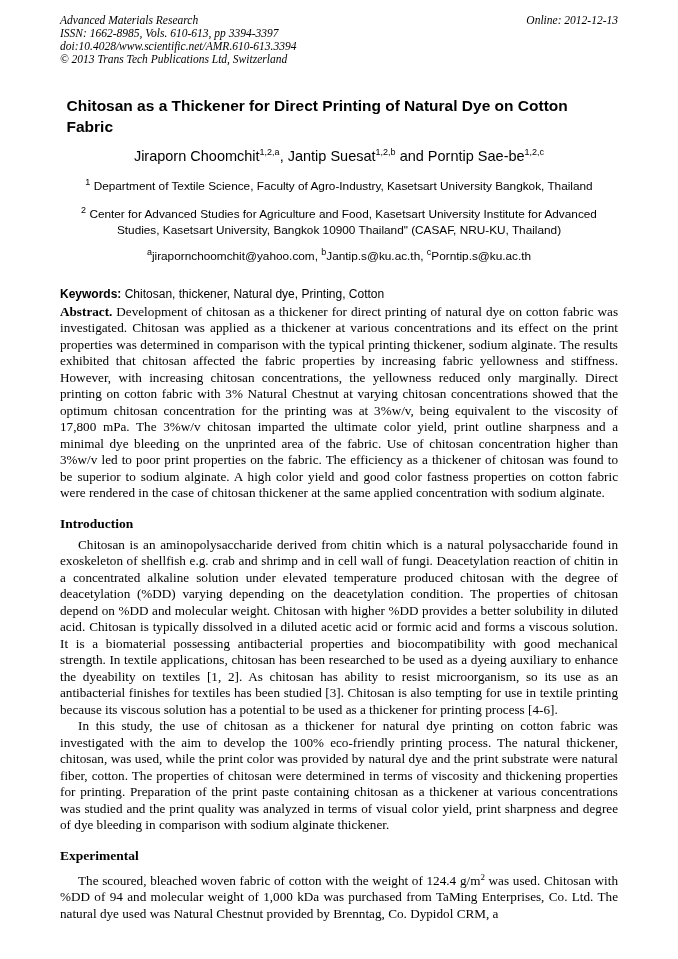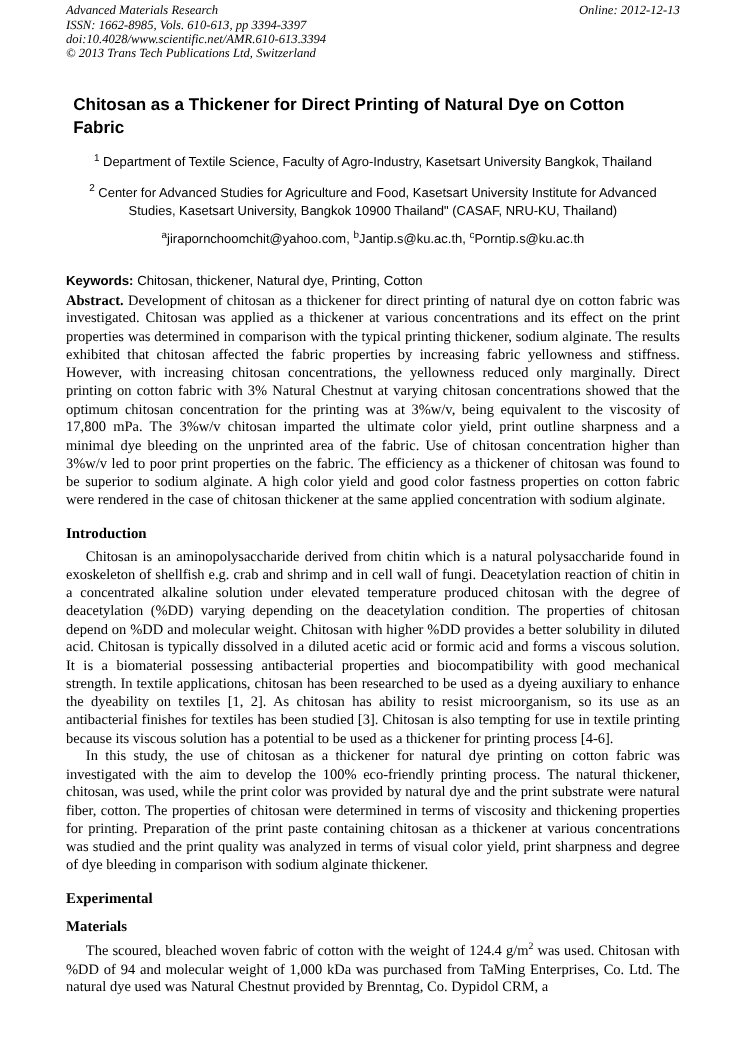--- a/index.html
+++ b/index.html
@@ -1,20 +1,20 @@
 <!DOCTYPE html>
 <html><head>
 <meta charset="utf-8">
 <style>
   html, body { margin: 0; padding: 0; background: #ffffff; }
   .page {
     width: 678px;
     height: 959px;
     box-sizing: border-box;
-    padding: 4px 60px 0 60px;
+    padding: 14px 60px 0 60px;
     background: #ffffff;
     color: #000000;
     overflow: hidden;
   }
   
   .jheader {
     display: flex;
     justify-content: space-between;
     align-items: flex-start;
     font-family: "Liberation Serif", serif;
@@ -94,32 +94,32 @@
       <div>Advanced Materials Research</div>
       <div>ISSN: 1662-8985, Vols. 610-613, pp 3394-3397</div>
       <div>doi:10.4028/www.scientific.net/AMR.610-613.3394</div>
       <div>© 2013 Trans Tech Publications Ltd, Switzerland</div>
     </div>
     <div class="jheader-right">Online: 2012-12-13</div>
   </div>
 
   <div class="title">Chitosan as a Thickener for Direct Printing of Natural Dye on Cotton Fabric</div>
 
+  <div class="authors"><span>Jiraporn Choomchit</span><sup>1,2,a</sup><span>, </span><span>Jantip Suesat</span><sup>1,2,b</sup><span> and </span><span>Porntip Sae-be</span><sup>1,2,c</sup></div>
 
   <div class="affil"><sup>1</sup> <span>Department of Textile Science, Faculty of Agro-Industry, Kasetsart University Bangkok, Thailand</span></div>
 
   <div class="affil"><sup>2</sup> <span>Center for Advanced Studies for Agriculture and Food, Kasetsart University Institute for Advanced Studies, Kasetsart University, Bangkok 10900 Thailand" (CASAF, NRU-KU, Thailand)</span></div>
 
   <div class="emails"><sup>a</sup><span>jirapornchoomchit@yahoo.com</span><span>, </span><sup>b</sup><span>Jantip.s@ku.ac.th</span><span>, </span><sup>c</sup><span>Porntip.s@ku.ac.th</span></div>
 
   <div class="keywords"><span class="b">Keywords:</span> <span>Chitosan, thickener, Natural dye, Printing, Cotton</span></div>
 
   <p class="body-text abstract-p"><span class="b">Abstract.</span> <span>Development of chitosan as a thickener for direct printing of natural dye on cotton fabric was investigated. Chitosan was applied as a thickener at various concentrations and its effect on the print properties was determined in comparison with the typical printing thickener, sodium alginate. The results exhibited that chitosan affected the fabric properties by increasing fabric yellowness and stiffness. However, with increasing chitosan concentrations, the yellowness reduced only marginally. Direct printing on cotton fabric with 3% Natural Chestnut at varying chitosan concentrations showed that the optimum chitosan concentration for the printing was at 3%w/v, being equivalent to the viscosity of 17,800 mPa. The 3%w/v chitosan imparted the ultimate color yield, print outline sharpness and a minimal dye bleeding on the unprinted area of the fabric. Use of chitosan concentration higher than 3%w/v led to poor print properties on the fabric. The efficiency as a thickener of chitosan was found to be superior to sodium alginate. A high color yield and good color fastness properties on cotton fabric were rendered in the case of chitosan thickener at the same applied concentration with sodium alginate.</span></p>
 
   <div class="section-heading">Introduction</div>
   <p class="body-text para">Chitosan is an aminopolysaccharide derived from chitin which is a natural polysaccharide found in exoskeleton of shellfish e.g. crab and shrimp and in cell wall of fungi. Deacetylation reaction of chitin in a concentrated alkaline solution under elevated temperature produced chitosan with the degree of deacetylation (%DD) varying depending on the deacetylation condition. The properties of chitosan depend on %DD and molecular weight. Chitosan with higher %DD provides a better solubility in diluted acid. Chitosan is typically dissolved in a diluted acetic acid or formic acid and forms a viscous solution. It is a biomaterial possessing antibacterial properties and biocompatibility with good mechanical strength. In textile applications, chitosan has been researched to be used as a dyeing auxiliary to enhance the dyeability on textiles [1, 2]. As chitosan has ability to resist microorganism, so its use as an antibacterial finishes for textiles has been studied [3]. Chitosan is also tempting for use in textile printing because its viscous solution has a potential to be used as a thickener for printing process [4-6].</p>
   <p class="body-text para">In this study, the use of chitosan as a thickener for natural dye printing on cotton fabric was investigated with the aim to develop the 100% eco-friendly printing process. The natural thickener, chitosan, was used, while the print color was provided by natural dye and the print substrate were natural fiber, cotton. The properties of chitosan were determined in terms of viscosity and thickening properties for printing. Preparation of the print paste containing chitosan as a thickener at various concentrations was studied and the print quality was analyzed in terms of visual color yield, print sharpness and degree of dye bleeding in comparison with sodium alginate thickener.</p>
 
   <div class="section-heading">Experimental</div>
-  <div class="section-heading tight">Materials</div>
   <p class="body-text para"><span>The scoured, bleached woven fabric of cotton with the weight of 124.4 g/m</span><sup>2</sup><span> was used. Chitosan with %DD of 94 and molecular weight of 1,000 kDa was purchased from TaMing Enterprises, Co. Ltd. The natural dye used was Natural Chestnut provided by Brenntag, Co. Dypidol CRM, a</span></p>
 
 </div>
 
 </body></html>

